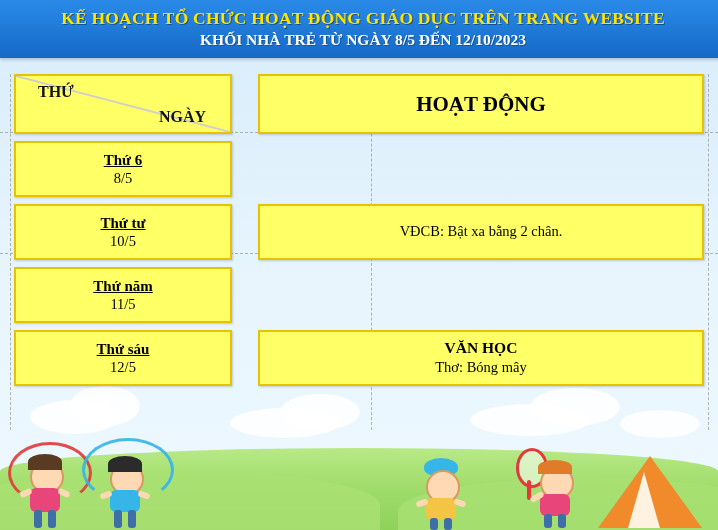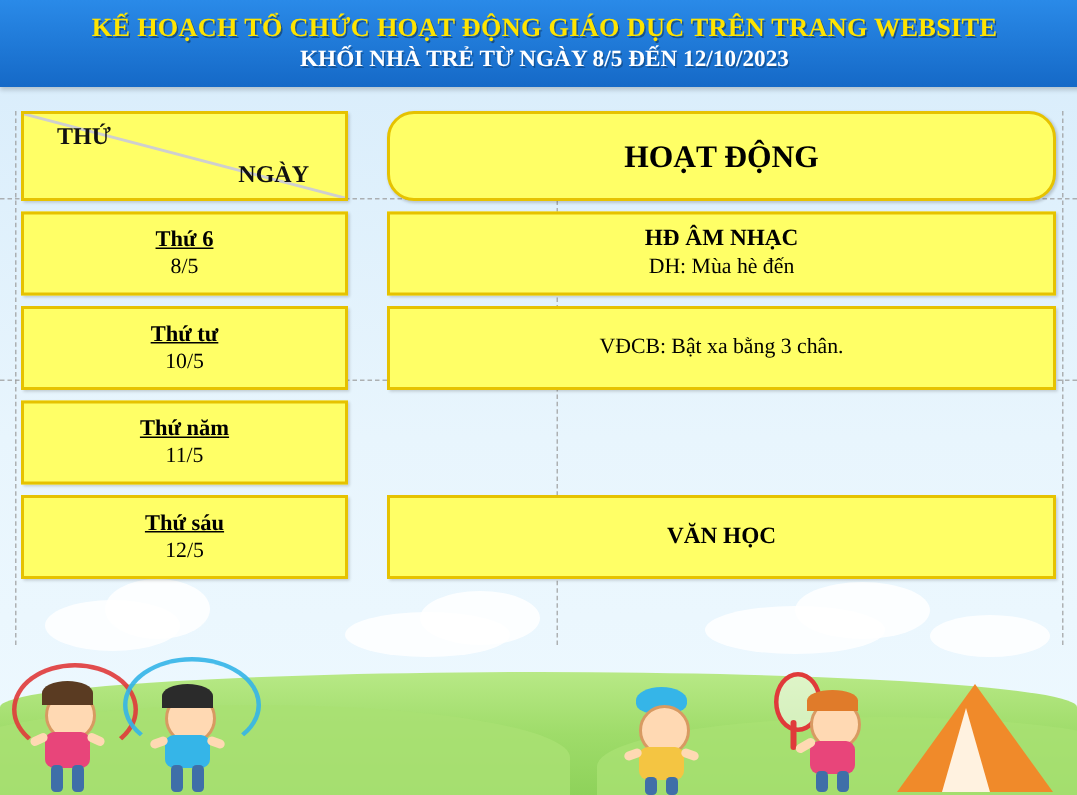--- a/index.html
+++ b/index.html
@@ -143,21 +143,20 @@
   }
   .head-day .ngay {
     position: absolute;
     right: 24px; bottom: 6px;
     font-weight: bold;
     font-size: 16px;
     color: #111;
   }
   .head-act {
     height: 60px;
-    border-radius: 18px;
   }
   .head-act .htxt {
     font-weight: bold;
     font-size: 21px;
     color: #000;
   }
   .day-name {
     font-weight: bold;
     font-size: 15px;
     color: #000;
@@ -320,51 +319,48 @@
       <div class="cell col-act head-act">
         <span class="htxt">HOẠT ĐỘNG</span>
       </div>
     </div>
 
     <div class="row">
       <div class="cell col-day">
         <span class="day-name">Thứ 6</span>
         <span class="day-date">8/5</span>
       </div>
-      <div class="cell col-act">
-        <span class="act-title">HĐ ÂM NHẠC</span>
-        <span class="act-sub">DH: Mùa hè đến</span>
-      </div>
     </div>
 
 
     <div class="row">
       <div class="cell col-day">
         <span class="day-name">Thứ tư</span>
         <span class="day-date">10/5</span>
       </div>
       <div class="cell col-act">
-        <span class="act-sub">VĐCB: Bật xa bằng 3 chân.</span>
+        <span class="act-sub">VĐCB: Bật xa bằng 2 chân.</span>
       </div>
     </div>
 
     <div class="row">
       <div class="cell col-day">
         <span class="day-name">Thứ năm</span>
         <span class="day-date">11/5</span>
       </div>
     </div>
 
     <div class="row">
       <div class="cell col-day">
         <span class="day-name">Thứ sáu</span>
         <span class="day-date">12/5</span>
       </div>
       <div class="cell col-act">
         <span class="act-title">VĂN HỌC</span>
+        <span class="act-sub">Thơ: Bóng mây</span>
       </div>
     </div>
 
   </div>
 
   <div class="kid" style="left:14px; bottom:2px; width:70px; height:86px;">
     <div class="rope" style="left:-6px; top:0px; width:78px; height:56px;"></div>
     <div class="head" style="left:16px; top:18px; width:30px; height:30px;"></div>
     <div class="hair" style="left:14px; top:12px; width:34px; height:16px;"></div>
     <div class="body-sh" style="left:16px; top:46px; width:30px; height:24px; background:#e8457a;"></div>

